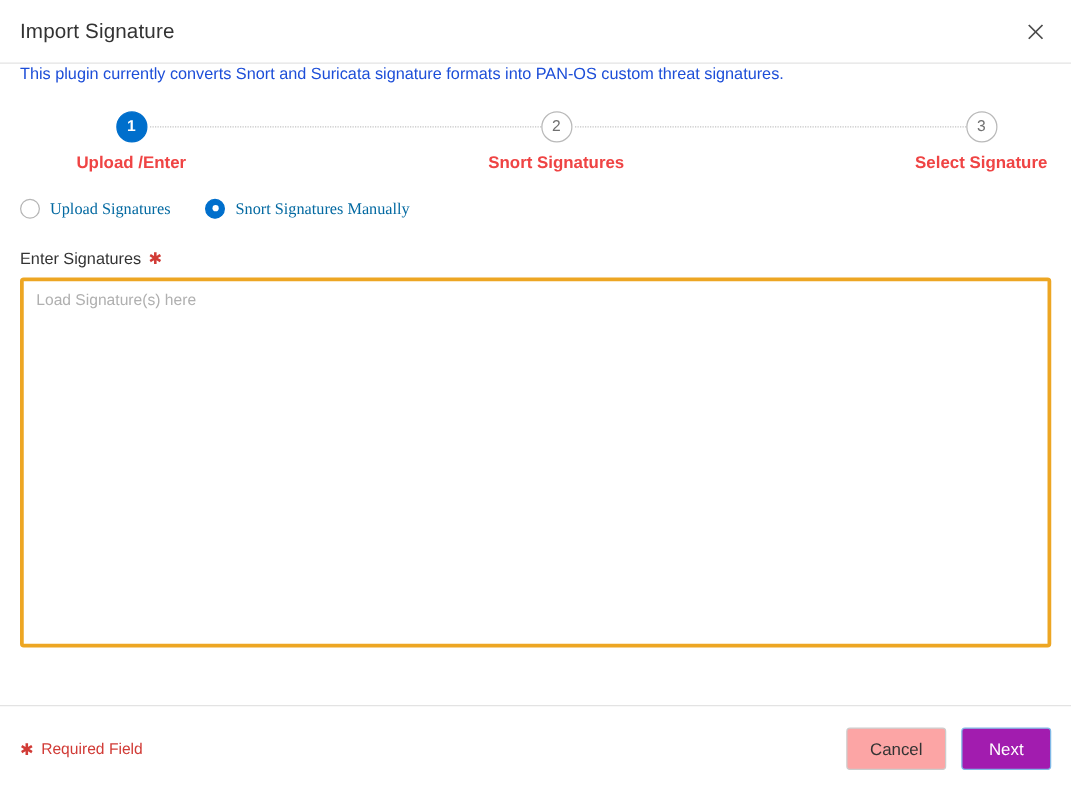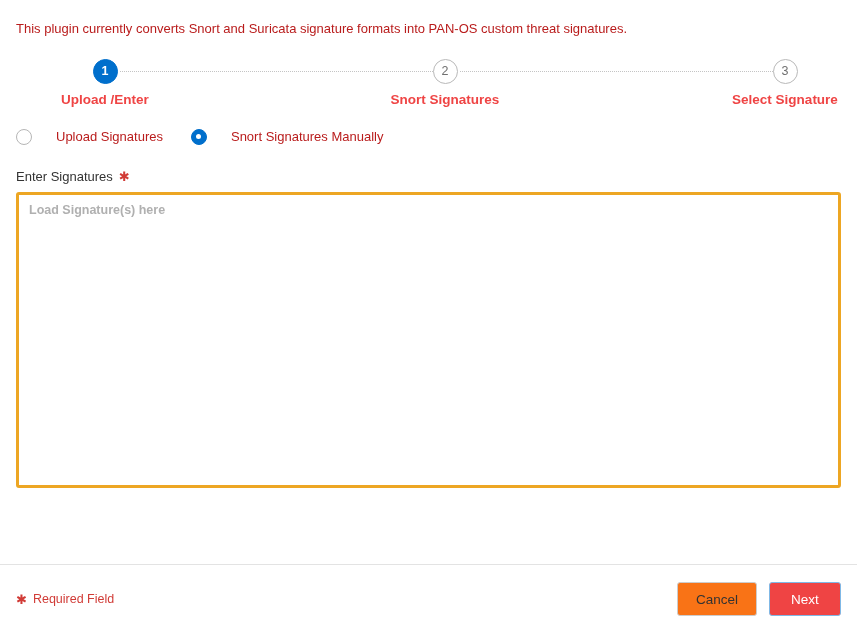--- a/index.html
+++ b/index.html
@@ -60,22 +60,21 @@
     flex: 1;
     padding: 0 16px;
     box-sizing: border-box;
     display: flex;
     flex-direction: column;
     overflow: hidden;
   }
 
   .intro-text {
     font-size: 13px;
-    color: #b91c1c;
-    margin-top: 21px;
+    color: #1d4ed8;
     line-height: 1.3;
   }
 
   
   .stepper {
     margin-top: 21px;
     position: relative;
     height: 56px;
   }
   .step {
@@ -163,24 +162,25 @@
     content: "";
     position: absolute;
     left: 4.5px;
     top: 4.5px;
     width: 5px;
     height: 5px;
     border-radius: 50%;
     background: #ffffff;
   }
   .radio-label {
-    margin-left: 24px;
-    font-size: 13px;
-    color: #b91c1c;
+    margin-left: 8px;
+    font-size: 13px;
+    color: #0369a1;
     white-space: nowrap;
+    font-family: Liberation Serif, serif;
   }
 
   
   .field-label {
     margin-top: 20px;
     font-size: 13px;
     font-weight: 400;
     color: #333333;
     display: flex;
     align-items: center;
@@ -202,21 +202,20 @@
     box-sizing: border-box;
     border: 3px solid #eda623;
     border-radius: 3px;
     padding: 8px 10px;
     font-family: "Liberation Sans", sans-serif;
     font-size: 12.5px;
     color: #333333;
     resize: none;
     outline: none;
     background: #ffffff;
-    font-weight: bold;
   }
   textarea.signature-input::placeholder {
     color: #b0b0b0;
   }
 
   
   .dialog-footer {
     height: 69px;
     min-height: 69px;
     border-top: 1px solid #e3e3e3;
@@ -247,36 +246,45 @@
     border-radius: 3px;
     font-size: 13.5px;
     font-family: "Liberation Sans", sans-serif;
     cursor: pointer;
     box-sizing: border-box;
     display: inline-flex;
     align-items: center;
     justify-content: center;
   }
   .btn-cancel {
-    background: #f97316;
+    background: #fca5a5;
     border: 1px solid #cccccc;
     color: #333333;
     margin-right: 12px;
   }
   .btn-next {
-    background: #ef4444;
+    background: #a21caf;
     border: 1px solid #7fb8e6;
     color: #ffffff;
   }
 </style>
 </head>
 <body>
 
 <div class="dialog">
 
+  <div class="dialog-header">
+    <div class="dialog-title">Import Signature</div>
+    <div class="close-btn">
+      <svg width="13" height="13" viewBox="0 0 13 13" aria-hidden="true">
+        <line x1="1" y1="1" x2="12" y2="12" stroke="#4a4a4a" stroke-width="1.4"></line>
+        <line x1="12" y1="1" x2="1" y2="12" stroke="#4a4a4a" stroke-width="1.4"></line>
+      </svg>
+    </div>
+  </div>
 
   <div class="dialog-body">
 
     <div class="intro-text">This plugin currently converts Snort and Suricata signature formats into PAN-OS custom threat signatures.</div>
 
     <div class="stepper">
       <div class="step-line line-1"></div>
       <div class="step-line line-2"></div>
 
       <div class="step step-1">

